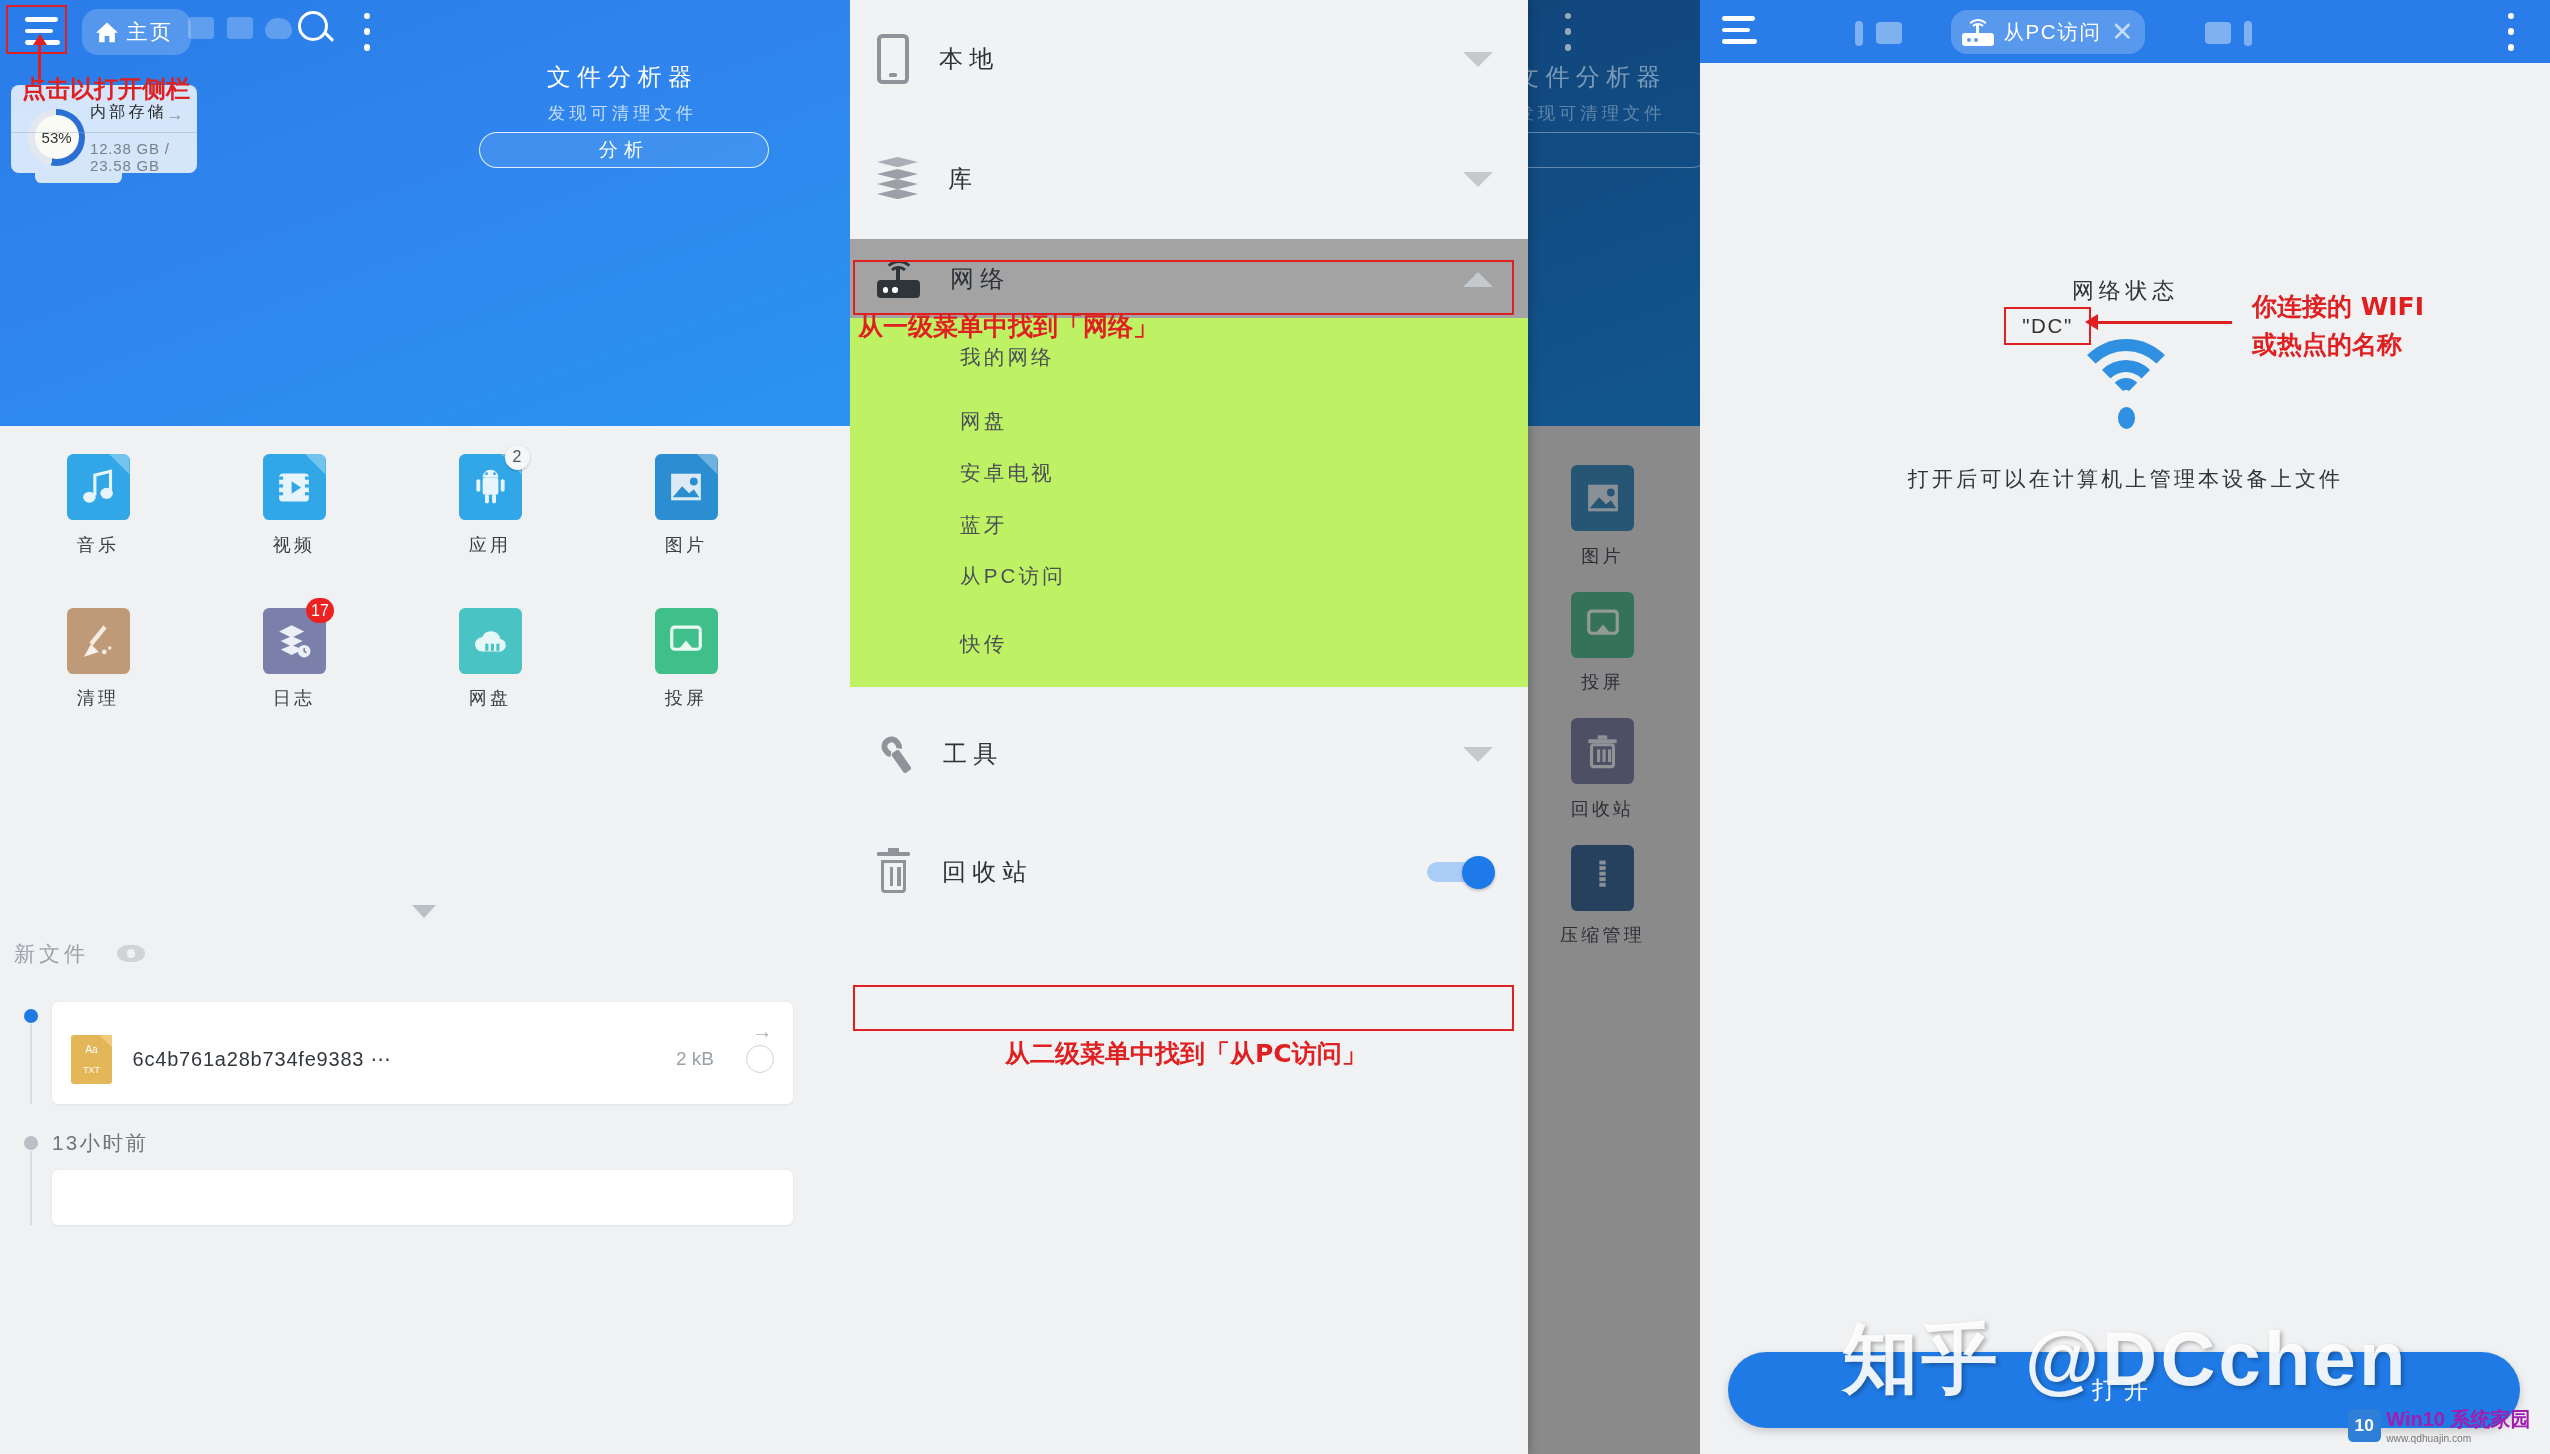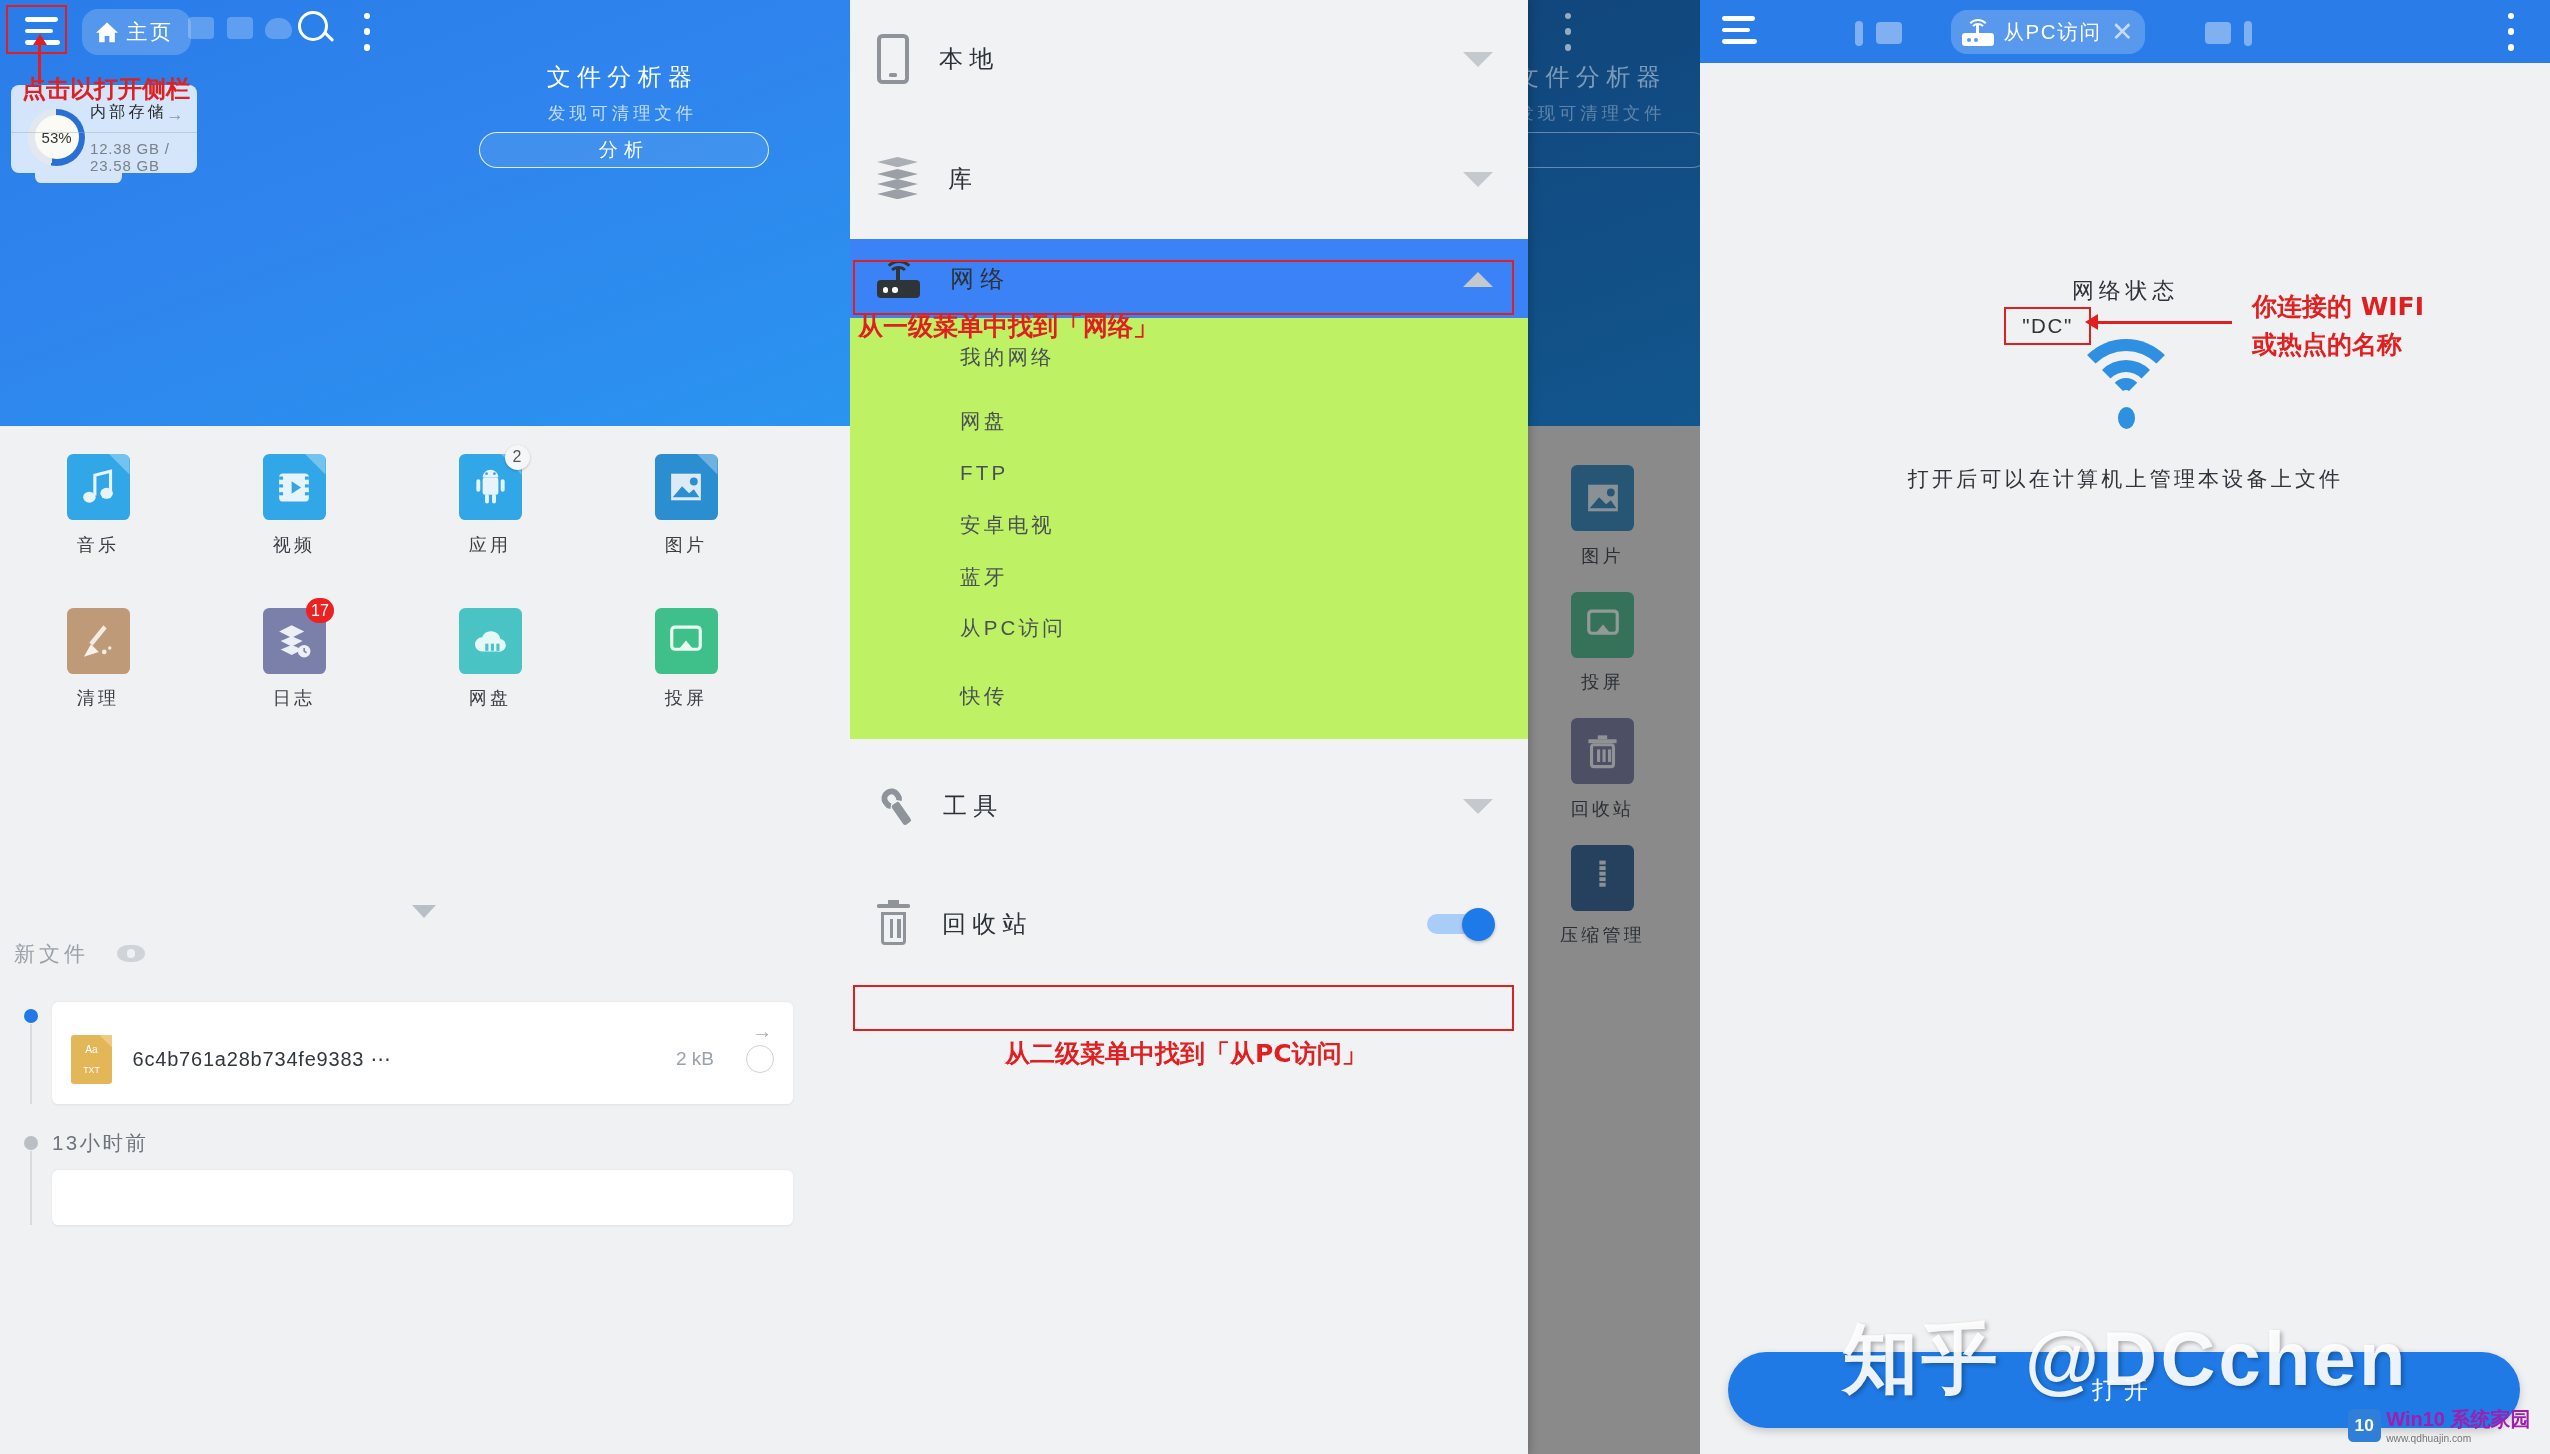--- a/index.html
+++ b/index.html
@@ -510,35 +510,34 @@
       <div class="dr-top" style="height:121px;">
         <span class="ic-layers">
             <i></i>
             <i></i>
             <i></i>
             <i></i>
           </span>
         <span class="dtxt">库</span>
         <span class="dr-caret down"></span>
       </div>
-      <div class="dr-top" style="height:79px; background:#3b82f6;">
+      <div class="dr-top" style="height:79px; background:#a3a3a3;">
         <span class="ic-router">
           <span class="w2"></span>
             <span class="w1"></span>
             <span class="ant"></span>
             <span class="base"></span>
         </span>
         <span class="dtxt">网络</span>
         <span class="dr-caret up"></span>
       </div>
 
       <div class="sub-wrap">
         <div class="sub-item" style="height:77px;">我的网络</div>
         <div class="sub-item">网盘</div>
-        <div class="sub-item">FTP</div>
         <div class="sub-item">安卓电视</div>
         <div class="sub-item">蓝牙</div>
         <div class="sub-item" style="height:49px;">从PC访问</div>
         <div class="sub-item" style="height:87px;">快传</div>
       </div>
 
       <div class="dr-top" style="height:134px;">
         <span class="ic-wrench">
             <span class="hd"></span>
             <span class="st"></span>

